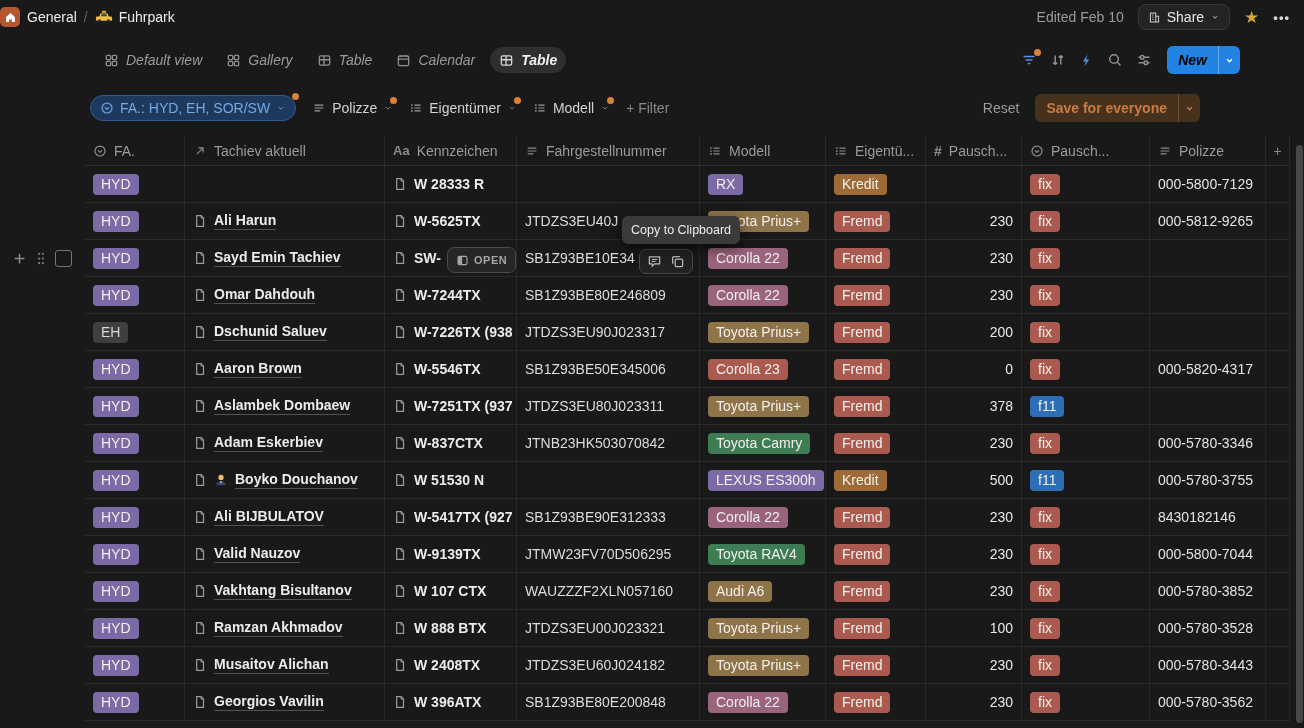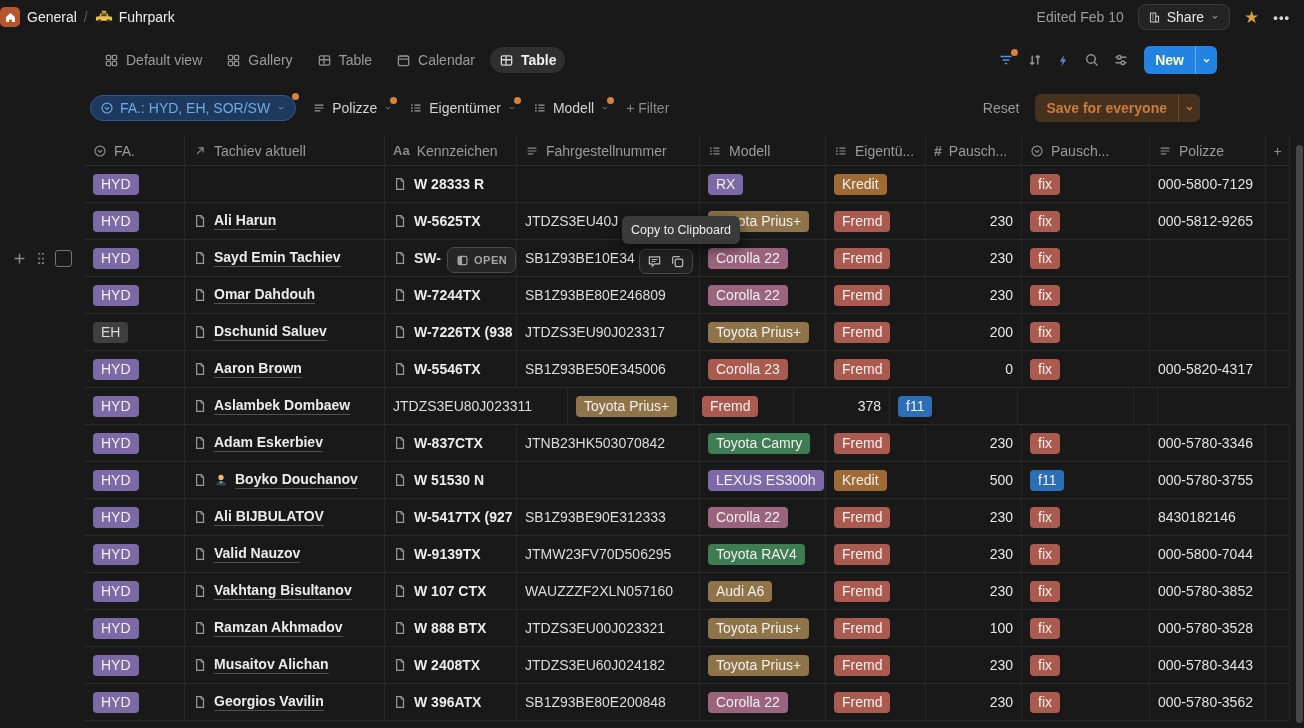--- a/index.html
+++ b/index.html
@@ -19,32 +19,32 @@
   .crumb { color:#ededed; font-weight:500; cursor:pointer; display:flex; align-items:center; gap:6px; }
   .sep { color:#5d5d5d; }
   .topright { margin-left:auto; display:flex; align-items:center; gap:14px; }
   .edited { color:#9b9b9b; }
   .sharebtn { display:flex; align-items:center; gap:6px; background:#232323; border:1px solid #3a3a3a; color:#e8e8e8; border-radius:8px; height:26px; padding:0 9px; font-size:14px; font-family:inherit; cursor:pointer; }
   .sharebtn .ic { color:#c9c9c9; }
   .star { color:#d2a43c; font-size:17px; cursor:pointer; line-height:1; }
   .more { color:#d6d6d6; letter-spacing:1px; font-weight:700; cursor:pointer; font-size:13px; }
 
   
-  .tabsrow { height:36px; margin-top:8px; display:flex; align-items:center; padding-left:95px; padding-right:87px; }
+  .tabsrow { height:36px; margin-top:8px; display:flex; align-items:center; padding-left:95px; padding-right:64px;font-style:italic; }
   .tabs { display:flex; align-items:center; gap:6px; }
   .tab { display:flex; align-items:center; gap:7px; color:#9b9b9b; font-weight:500; padding:5px 9px; border-radius:15px; cursor:pointer; white-space:nowrap; }
   .tab .ic { color:#8f8f8f; }
   .tab.active { background:#2f2f2f; color:#f0f0f0; font-weight:600; }
   .tab.active .ic { color:#d6d6d6; }
   .viewtools { margin-left:auto; display:flex; align-items:center; gap:13px; }
   .tool { position:relative; color:#8f8f8f; cursor:pointer; display:flex; }
   .tool.blue { color:#5493dd; }
   .dot { position:absolute; width:7px; height:7px; border-radius:50%; background:#d9823a; top:-3px; right:-4px; }
   .newbtn { display:flex; align-items:stretch; height:28px; border-radius:6px; overflow:hidden; background:#2383e2; cursor:pointer; margin-left:2px; }
-  .newbtn .nb-main { display:flex; align-items:center; padding:0 11px; color:#fef9c3; font-weight:600; }
+  .newbtn .nb-main { display:flex; align-items:center; padding:0 11px; color:#000000; font-weight:600; }
   .newbtn .nb-chev { display:flex; align-items:center; padding:0 5px; border-left:1px solid rgba(255,255,255,.3); color:#fff; }
 
   
   .filterrow { height:28px; margin-top:16px; display:flex; align-items:center; gap:16px; padding-left:90px; padding-right:104px; }
   .chip { position:relative; display:flex; align-items:center; gap:6px; color:#d3d3d3; cursor:pointer; white-space:nowrap; }
   .chip .ic { color:#9b9b9b; }
   .chip .chev { color:#8a8a8a; }
   .chip-active { background:#1d3a5e; border:1px solid #2f5a94; color:#74a9e2; border-radius:14px; height:26px; padding:0 9px; }
   .chip-active .ic, .chip-active .chev { color:#6aa0dd; }
   .addfilter { color:#8a8a8a; cursor:pointer; }
@@ -623,20 +623,29 @@
           </div>
           <div class="td" style="width: 200px;">
             <span class="ic pageic">
               <svg width="14" height="14" viewBox="0 0 16 16" fill="none" stroke="currentColor" stroke-width="1.4">
                 <path d="M4.2 1.8h5.2L12 4.5v9.7H4.2z"></path>
                 <path d="M9.2 1.8v2.9H12" stroke-width="1.1"></path>
               </svg>
             </span>
             <span class="pgname">Aslambek Dombaew</span>
           </div>
+          <div class="td" style="width: 132px;">
+            <span class="ic pageic">
+              <svg width="14" height="14" viewBox="0 0 16 16" fill="none" stroke="currentColor" stroke-width="1.4">
+                <path d="M4.2 1.8h5.2L12 4.5v9.7H4.2z"></path>
+                <path d="M9.2 1.8v2.9H12" stroke-width="1.1"></path>
+              </svg>
+            </span>
+            <span class="kz">W-7251TX (937</span>
+          </div>
           <div class="td" style="width: 183px;">
             <span class="vin">JTDZS3EU80J023311</span>
           </div>
           <div class="td" style="width: 126px;">
             <span class="badge" style="background: rgb(143, 116, 73);">Toyota Prius+</span>
           </div>
           <div class="td" style="width: 100px;">
             <span class="badge" style="background: rgb(170, 90, 78);">Fremd</span>
           </div>
           <div class="td num" style="width: 96px;">378</div>

